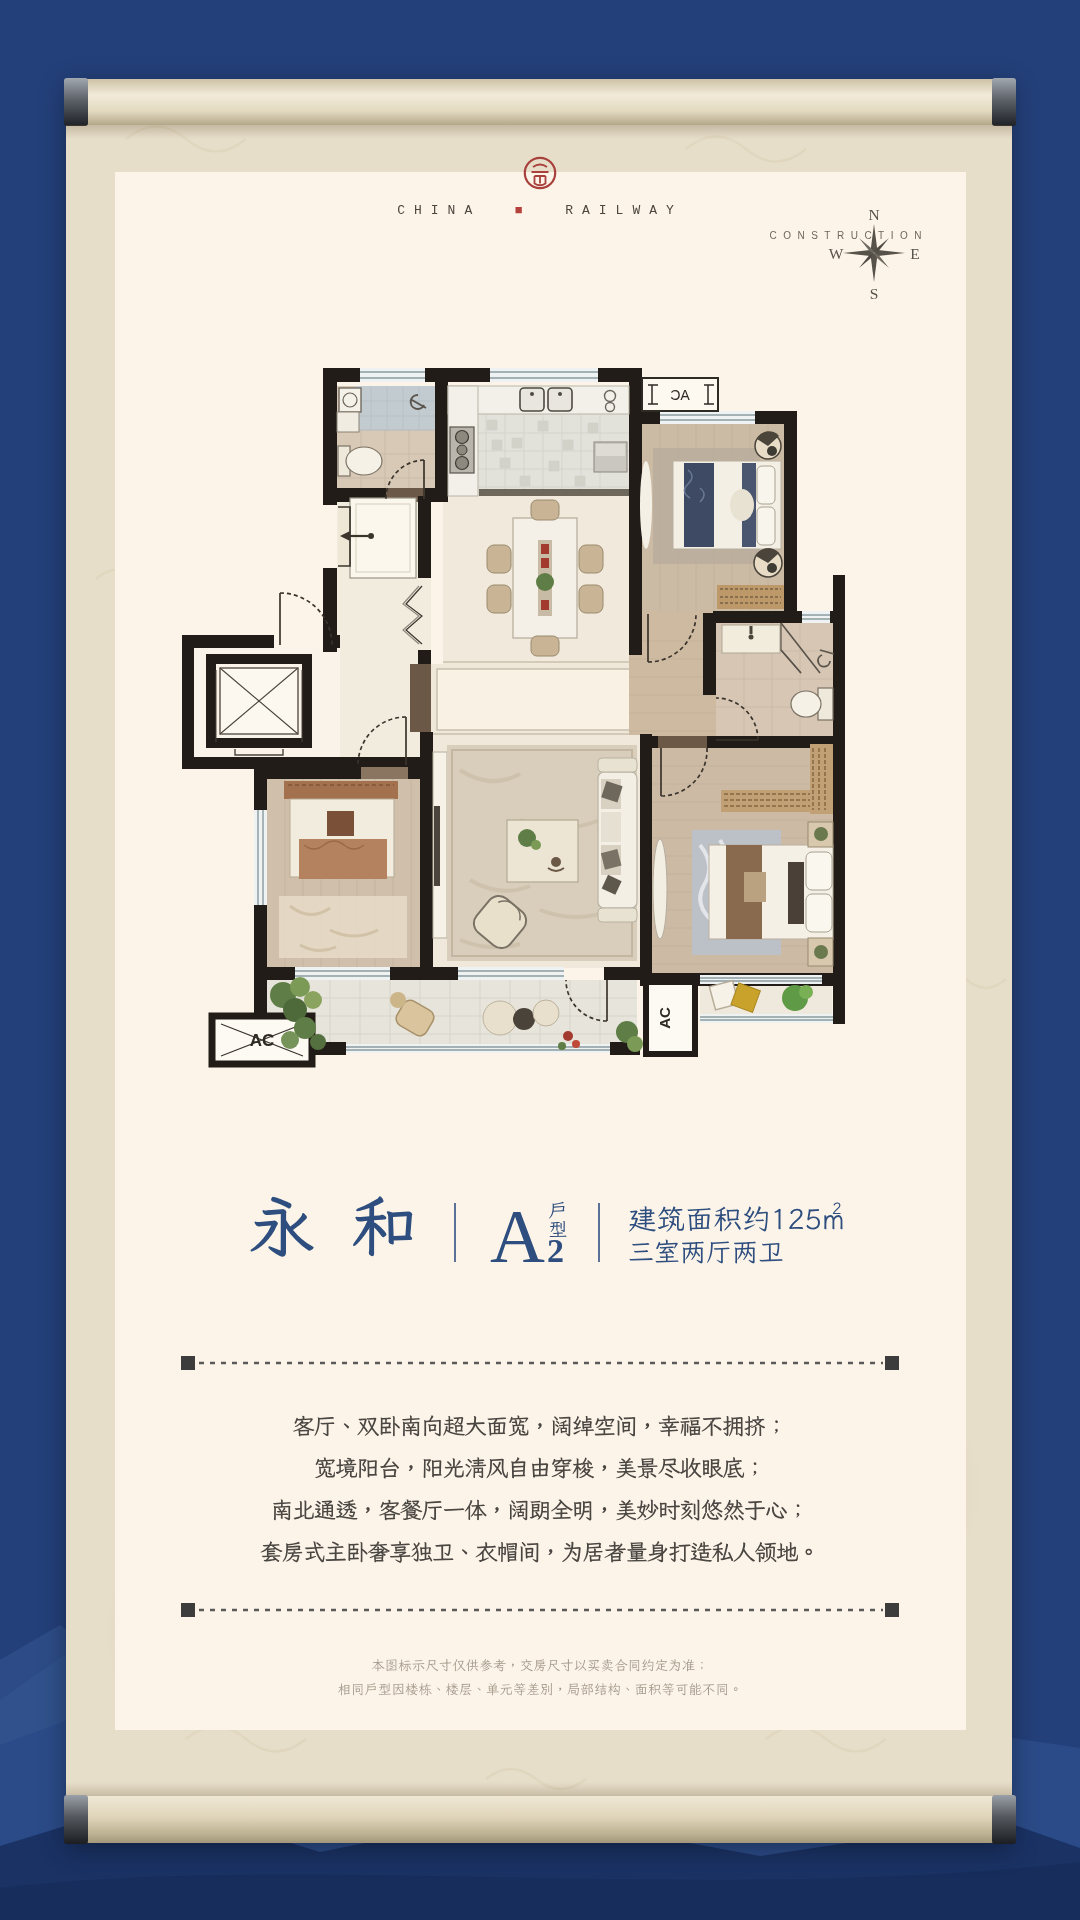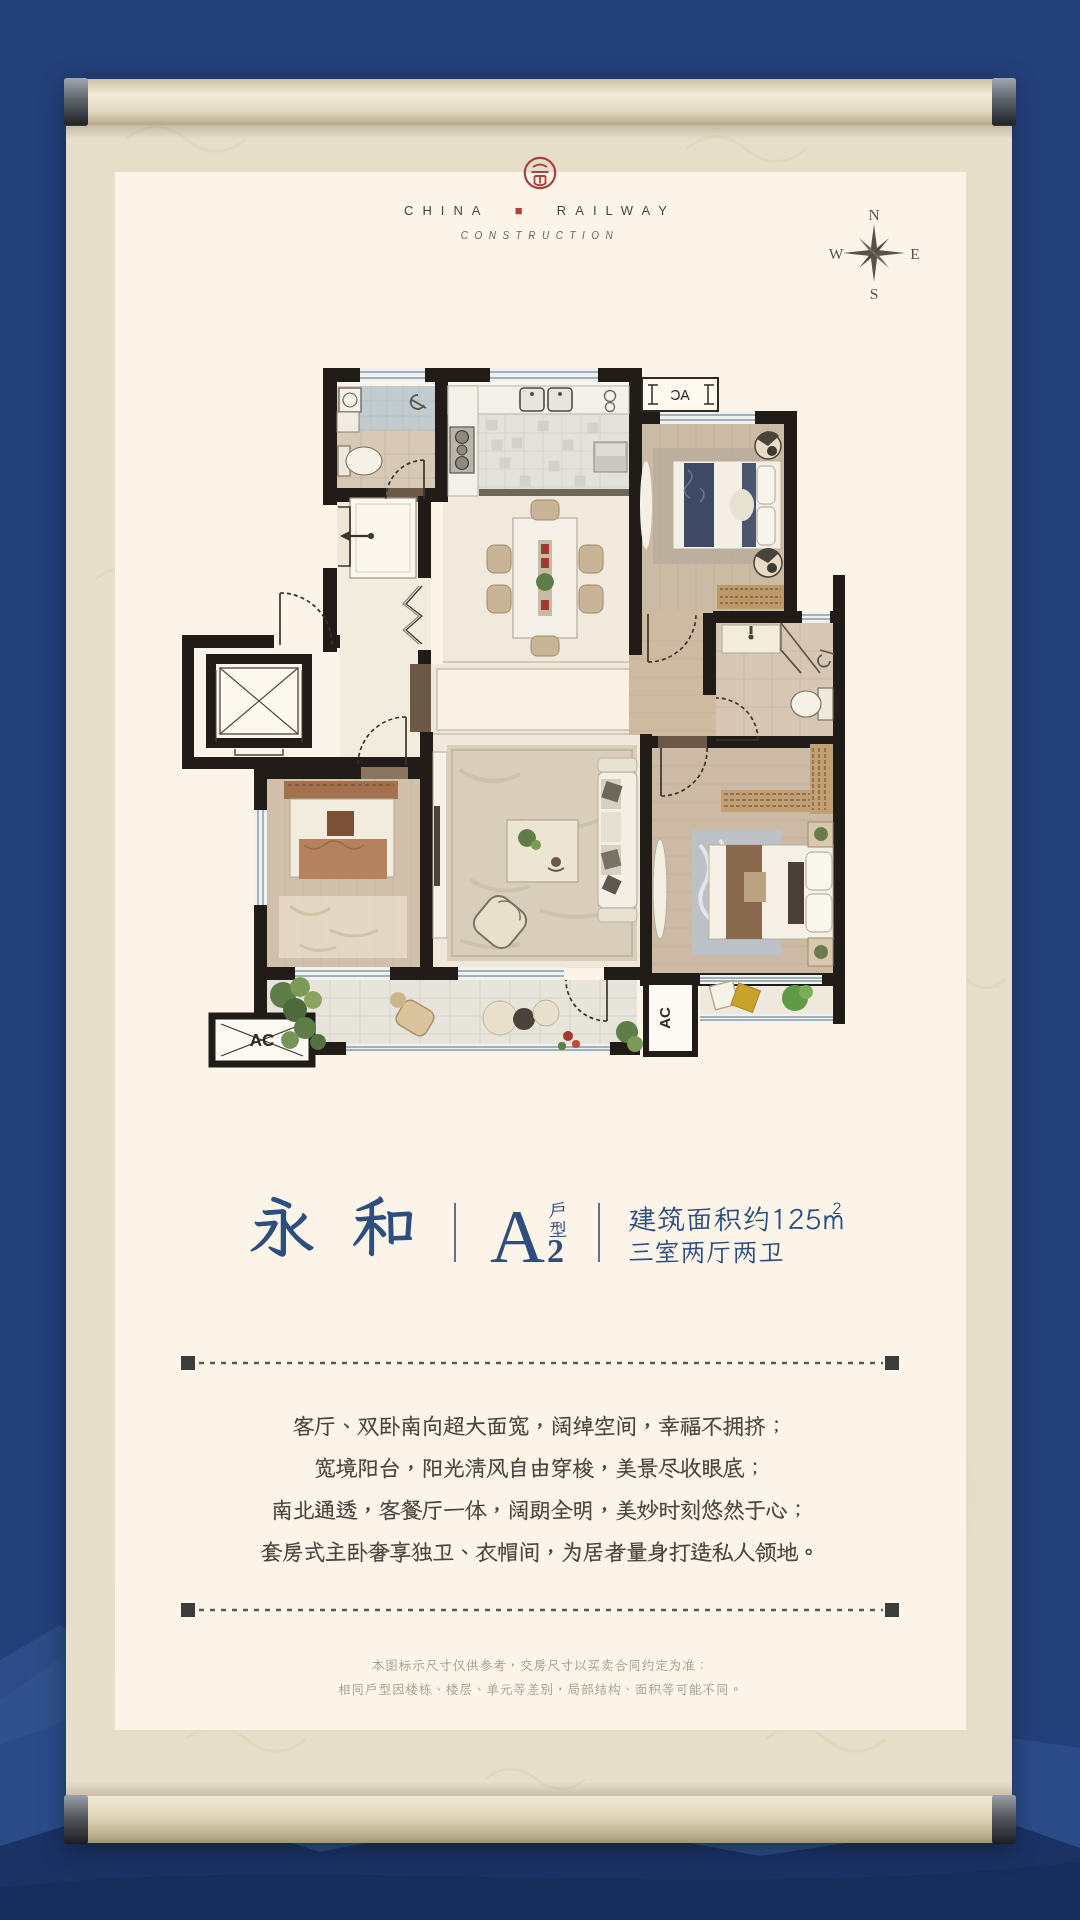--- a/index.html
+++ b/index.html
@@ -48,23 +48,23 @@
 
 <div class="abs" style="left:992px;top:1795px;width:24px;height:49px;background:linear-gradient(to bottom,#9aa0a8,#54585e 45%,#1b1d21);border-radius:3px;"></div>
 
 <div class="abs" style="left:115px;top:172px;width:851px;height:1558px;background:#fdf4e9;"></div>
 
 <svg class="abs" style="left:522px;top:155px" width="36" height="36" viewBox="0 0 36 36">
 <circle cx="18" cy="18" r="15.2" fill="none" stroke="#a8403c" stroke-width="2.2"></circle>
 <path d="M11,12 q7,-5 14,0 M9.5,17 h17 M12.5,21 v7.5 q5.5,3.5 11,0 V21 M12.5,21 h11 M18,21 v7.5" stroke="#a8403c" stroke-width="1.8" fill="none"></path>
 </svg>
 
-<div class="abs" style="left:140px;top:203px;width:800px;text-align:center;font-size:13px;letter-spacing:9px;color:#4c463e;font-family:Liberation Sans, sans-serif;">CHINA&nbsp;&nbsp;<span style="color:#b5413c;">■</span>&nbsp;&nbsp;RAILWAY</div>
-
-<div class="abs" style="left:140px;top:230px;width:800px;text-align:center;font-size:10px;letter-spacing:6.5px;color:#6e675d;font-style:italic;">CONSTRUCTION</div>
+<div class="abs" style="left:140px;top:203px;width:800px;text-align:center;font-size:13px;letter-spacing:9px;color:#4c463e;font-family:Liberation Mono, monospace;">CHINA&nbsp;&nbsp;<span style="color:#b5413c;">■</span>&nbsp;&nbsp;RAILWAY</div>
+
+<div class="abs" style="left:128px;top:230px;width:800px;text-align:right;font-size:10px;letter-spacing:6.5px;color:#6e675d;">CONSTRUCTION</div>
 
 <style></style>
 
 <svg class="abs" style="left:820px;top:195px" width="112" height="118" viewBox="0 0 112 118">
 <g>
 <path d="M54,29 L57.2,54 L54,58 L50.8,54 Z" fill="#57524a"></path>
 <path d="M54,87 L50.8,62 L54,58 L57.2,62 Z" fill="#57524a"></path>
 <path d="M23,58 L50,55 L54,58 L50,61 Z" fill="#57524a"></path>
 <path d="M85,58 L58,61 L54,58 L58,55 Z" fill="#57524a"></path>
 <path d="M39,43 L51,53 L54,58 L49,55.5 Z" fill="#6e6960"></path>

